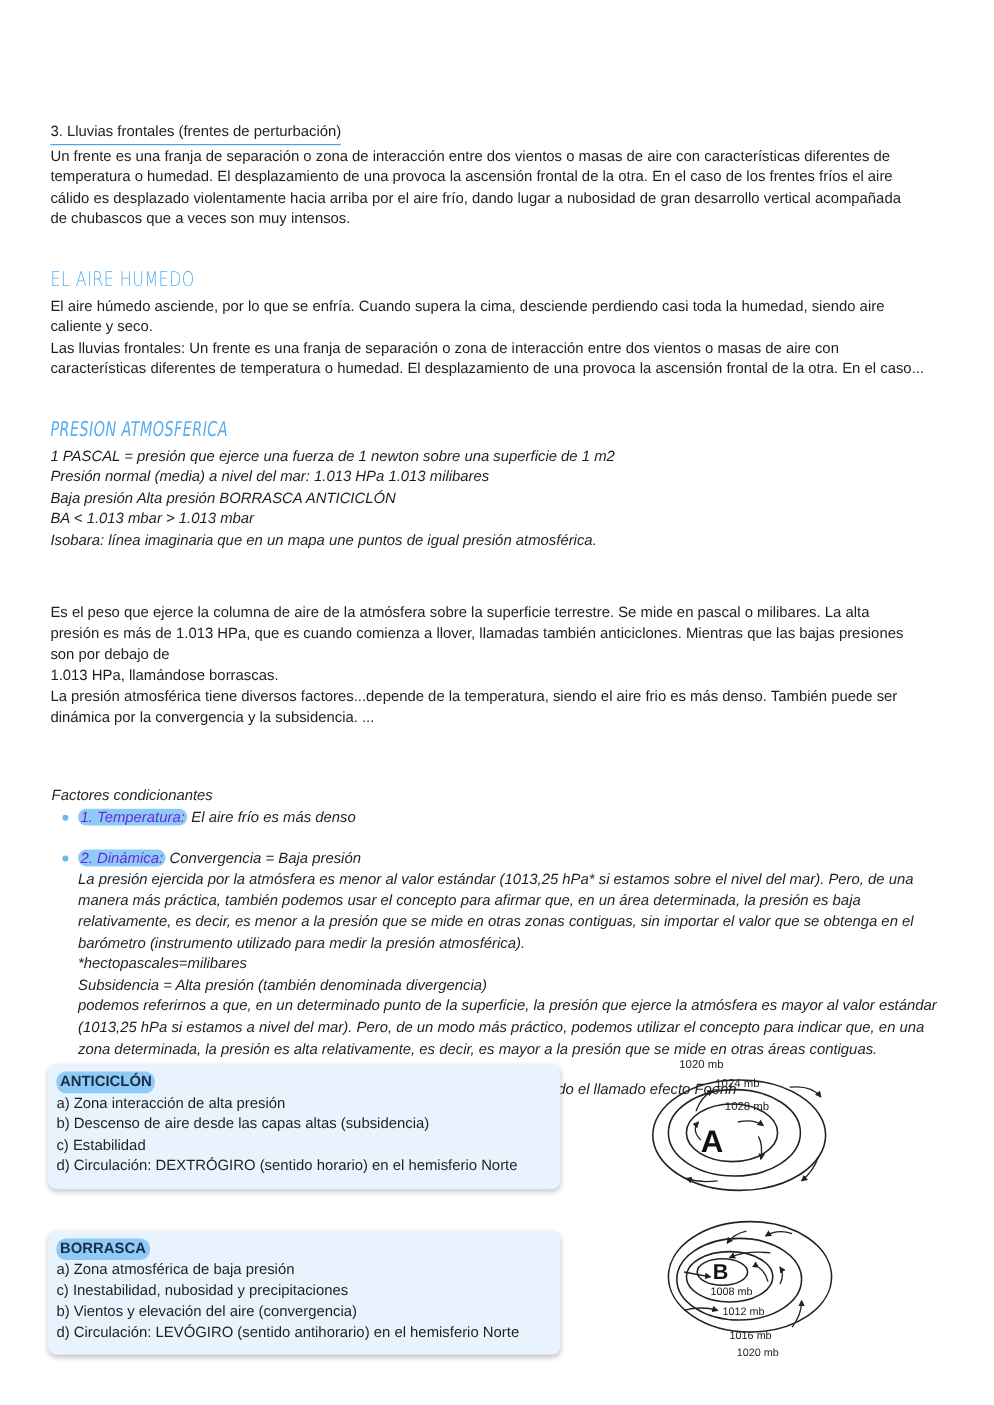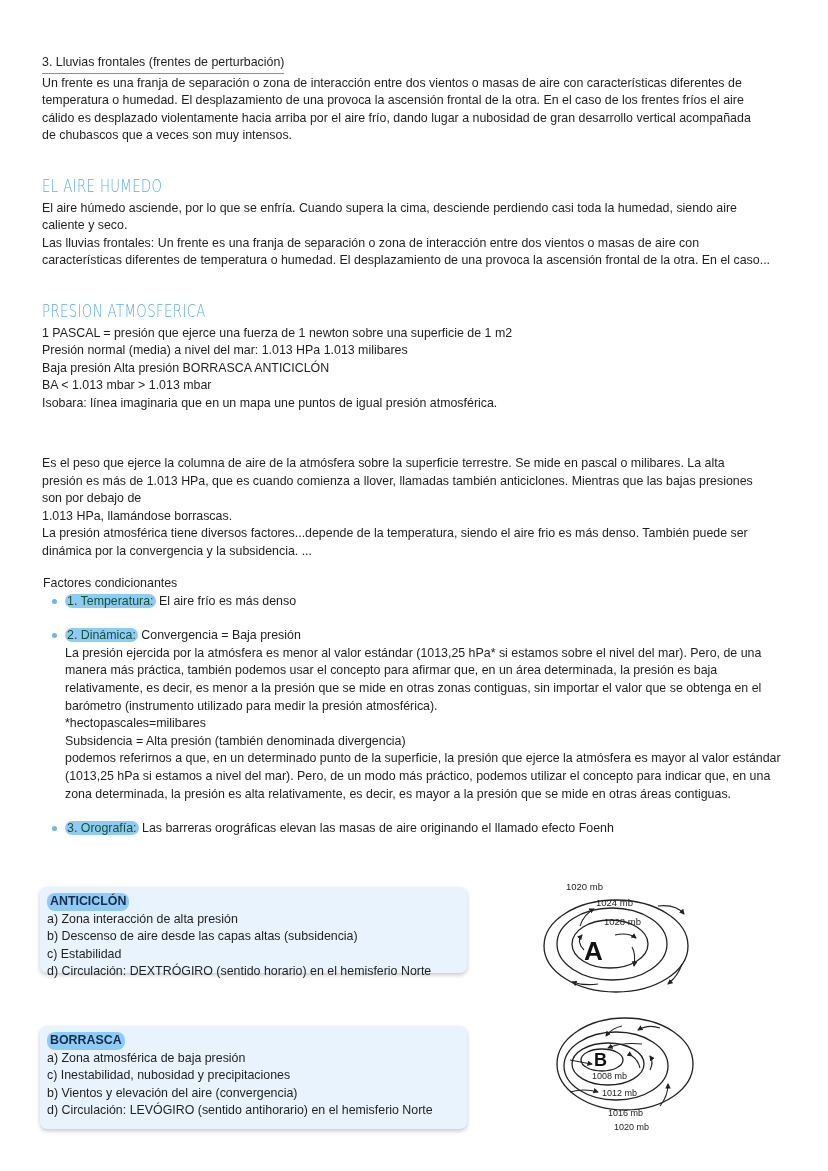--- a/index.html
+++ b/index.html
@@ -1,34 +1,34 @@
 <!DOCTYPE html>
 <html><head>
 <meta charset="utf-8">
 <style>
   html, body { margin: 0; padding: 0; background: #ffffff; }
   body {
     width: 828px; height: 1171px; position: relative; overflow: hidden;
     font-family: "Liberation Sans", "DejaVu Sans", sans-serif;
     color: #1f1f1f; font-size: 12.4px; line-height: 17.6px;
   }
-  .block { position: absolute; left: 42px; width: 750px; }
+  .block { position: absolute; left: 42px; width: 750px; margin-top: 47px; }
   p { margin: 0; }
   .sec-title {
     display: inline-block; border-bottom: 1.5px solid #4aa3e8; padding-bottom: 1px;
     margin-bottom: 1px;
   }
   .hand-heading {
     font-family: "DejaVu Sans", sans-serif; color: #55aef0;
     font-size: 17px; letter-spacing: 0.5px; font-weight: 300;
     transform: scaleX(0.78); transform-origin: left center;
     font-stretch: condensed; margin-bottom: 4px; text-transform: uppercase;
   }
   .hl {
-    background: #8ecbf7; border-radius: 8px; padding: 0 2px; color: #14532d;
+    background: #8ecbf7; border-radius: 8px; padding: 0 2px; color: #6d28d9;
   }
   .bullet-row { position: relative; padding-left: 22px; }
   .bullet-dot {
     position: absolute; left: 9px; top: 6px; width: 5px; height: 5px;
     border-radius: 50%; background: #6bb8f0;
   }
   .indent { padding-left: 22px; }
   .card {
     position: absolute; left: 40px; width: 427px; background: #e8f3fd;
     border-radius: 7px; box-shadow: 0 2px 4px rgba(0,0,0,0.22);
@@ -53,39 +53,39 @@
 </div>
 
 <div class="block" style="top:178px;">
   <div class="hand-heading">El aire humedo</div>
   <p>El aire húmedo asciende, por lo que se enfría. Cuando supera la cima, desciende perdiendo casi toda la humedad, siendo aire</p>
   <p>caliente y seco.</p>
   <p>Las lluvias frontales: Un frente es una franja de separación o zona de interacción entre dos vientos o masas de aire con</p>
   <p>características diferentes de temperatura o humedad. El desplazamiento de una provoca la ascensión frontal de la otra. En el caso...</p>
 </div>
 
-<div class="block" style="top:303px;">
+<div class="block" style="top:303px;font-style:italic;">
   <div class="hand-heading">Presion atmosferica</div>
   <p>1 PASCAL = presión que ejerce una fuerza de 1 newton sobre una superficie de 1 m2</p>
   <p>Presión normal (media) a nivel del mar: 1.013 HPa 1.013 milibares</p>
   <p>Baja presión Alta presión BORRASCA ANTICICLÓN</p>
   <p>BA &lt; 1.013 mbar &gt; 1.013 mbar</p>
   <p>Isobara: línea imaginaria que en un mapa une puntos de igual presión atmosférica.</p>
 </div>
 
 <div class="block" style="top:455px;">
   <p>Es el peso que ejerce la columna de aire de la atmósfera sobre la superficie terrestre. Se mide en pascal o milibares. La alta</p>
   <p>presión es más de 1.013 HPa, que es cuando comienza a llover, llamadas también anticiclones. Mientras que las bajas presiones</p>
   <p>son por debajo de</p>
   <p>1.013 HPa, llamándose borrascas.</p>
   <p>La presión atmosférica tiene diversos factores...depende de la temperatura, siendo el aire frio es más denso. También puede ser</p>
   <p>dinámica por la convergencia y la subsidencia. ...</p>
 </div>
 
-<div class="block" style="top:575px; left:43px;">
+<div class="block" style="top:608px; left:43px;font-style:italic;">
   <p>Factores condicionantes</p>
 
   <div class="bullet-row">
     <span class="bullet-dot"></span>
     <span class="hl">1. Temperatura:</span>
     <span>El aire frío es más denso</span>
   </div>
 
   <div style="height:17px;"></div>
 
@@ -108,21 +108,21 @@
 
   <div style="height:17px;"></div>
 
   <div class="bullet-row">
     <span class="bullet-dot"></span>
     <span class="hl">3. Orografía:</span>
     <span>Las barreras orográficas elevan las masas de aire originando el llamado efecto Foenh</span>
   </div>
 </div>
 
-<div class="card" style="top:887px; height:86px;">
+<div class="card" style="top:887px; height:104px;">
   <span class="card-title">ANTICICLÓN</span>
   <p>a) Zona interacción de alta presión</p>
   <p>b) Descenso de aire desde las capas altas (subsidencia)</p>
   <p>c) Estabilidad</p>
   <p>d) Circulación: DEXTRÓGIRO (sentido horario) en el hemisferio Norte</p>
 </div>
 
 <svg class="diagram" style="left:540px; top:878px;" width="160" height="120" viewBox="0 0 160 120">
   <defs>
     <marker id="arr" viewBox="0 0 6 6" refX="5" refY="3" markerWidth="5" markerHeight="5" orient="auto">

